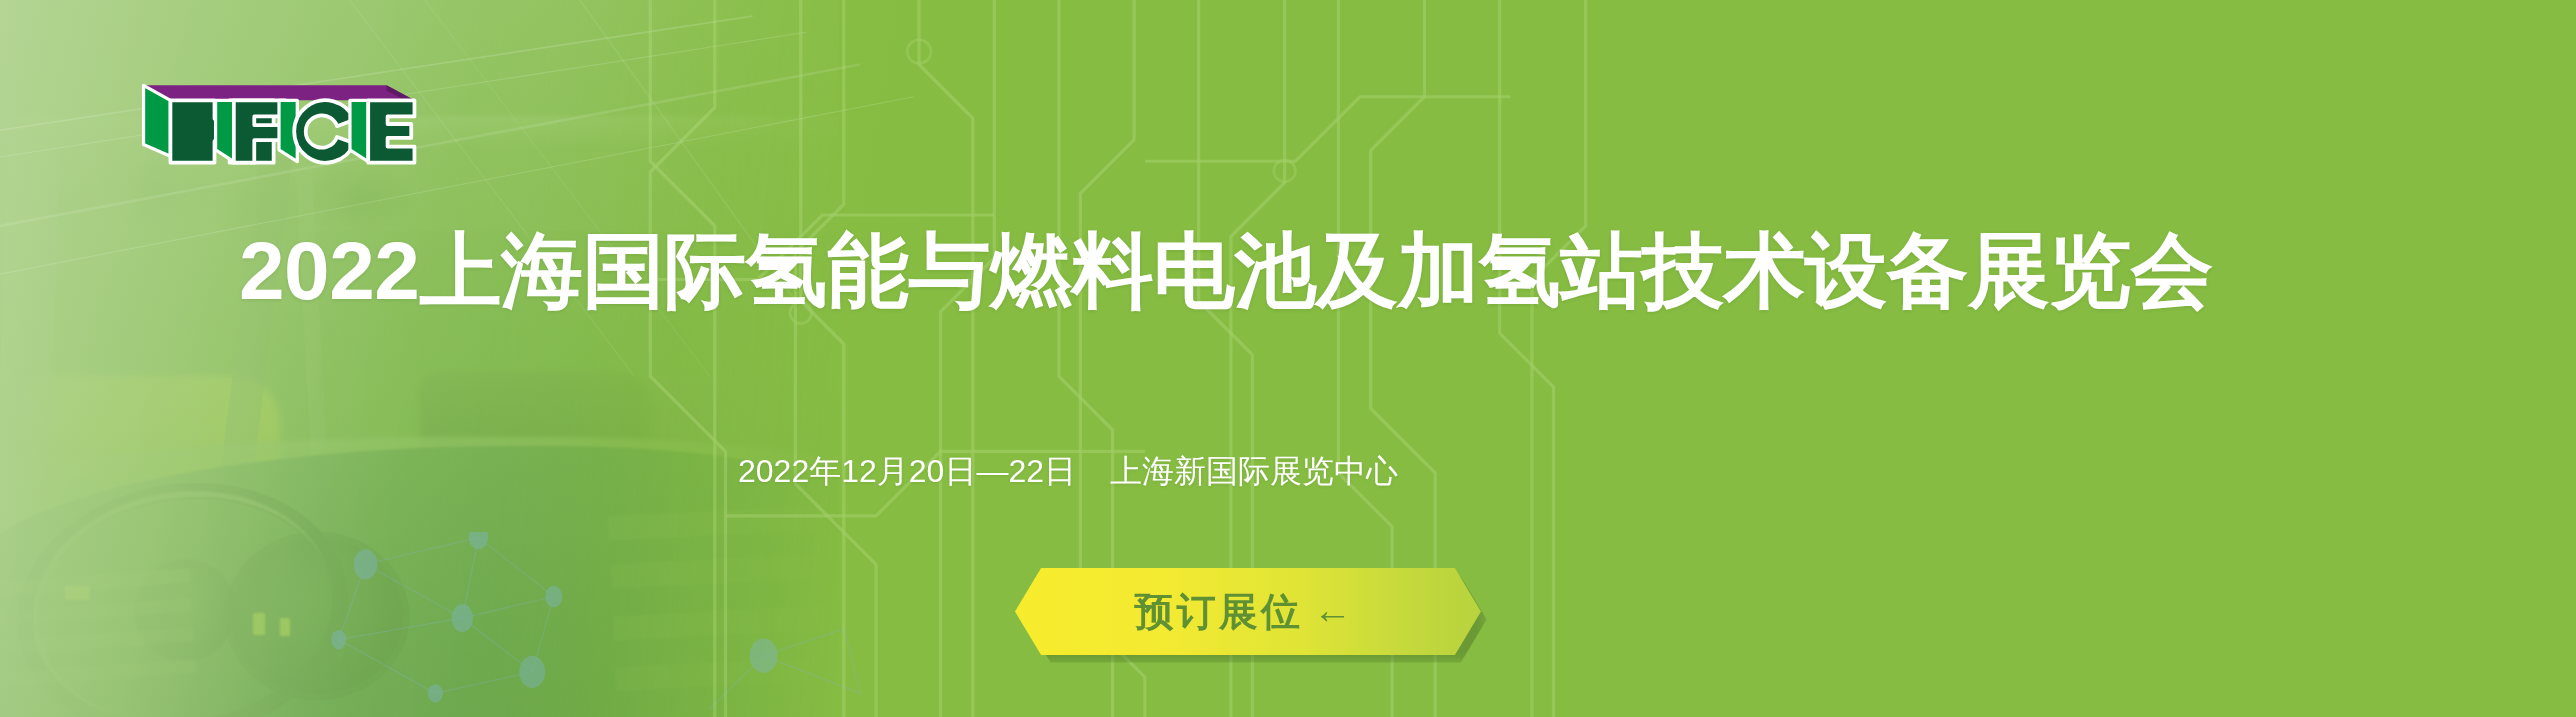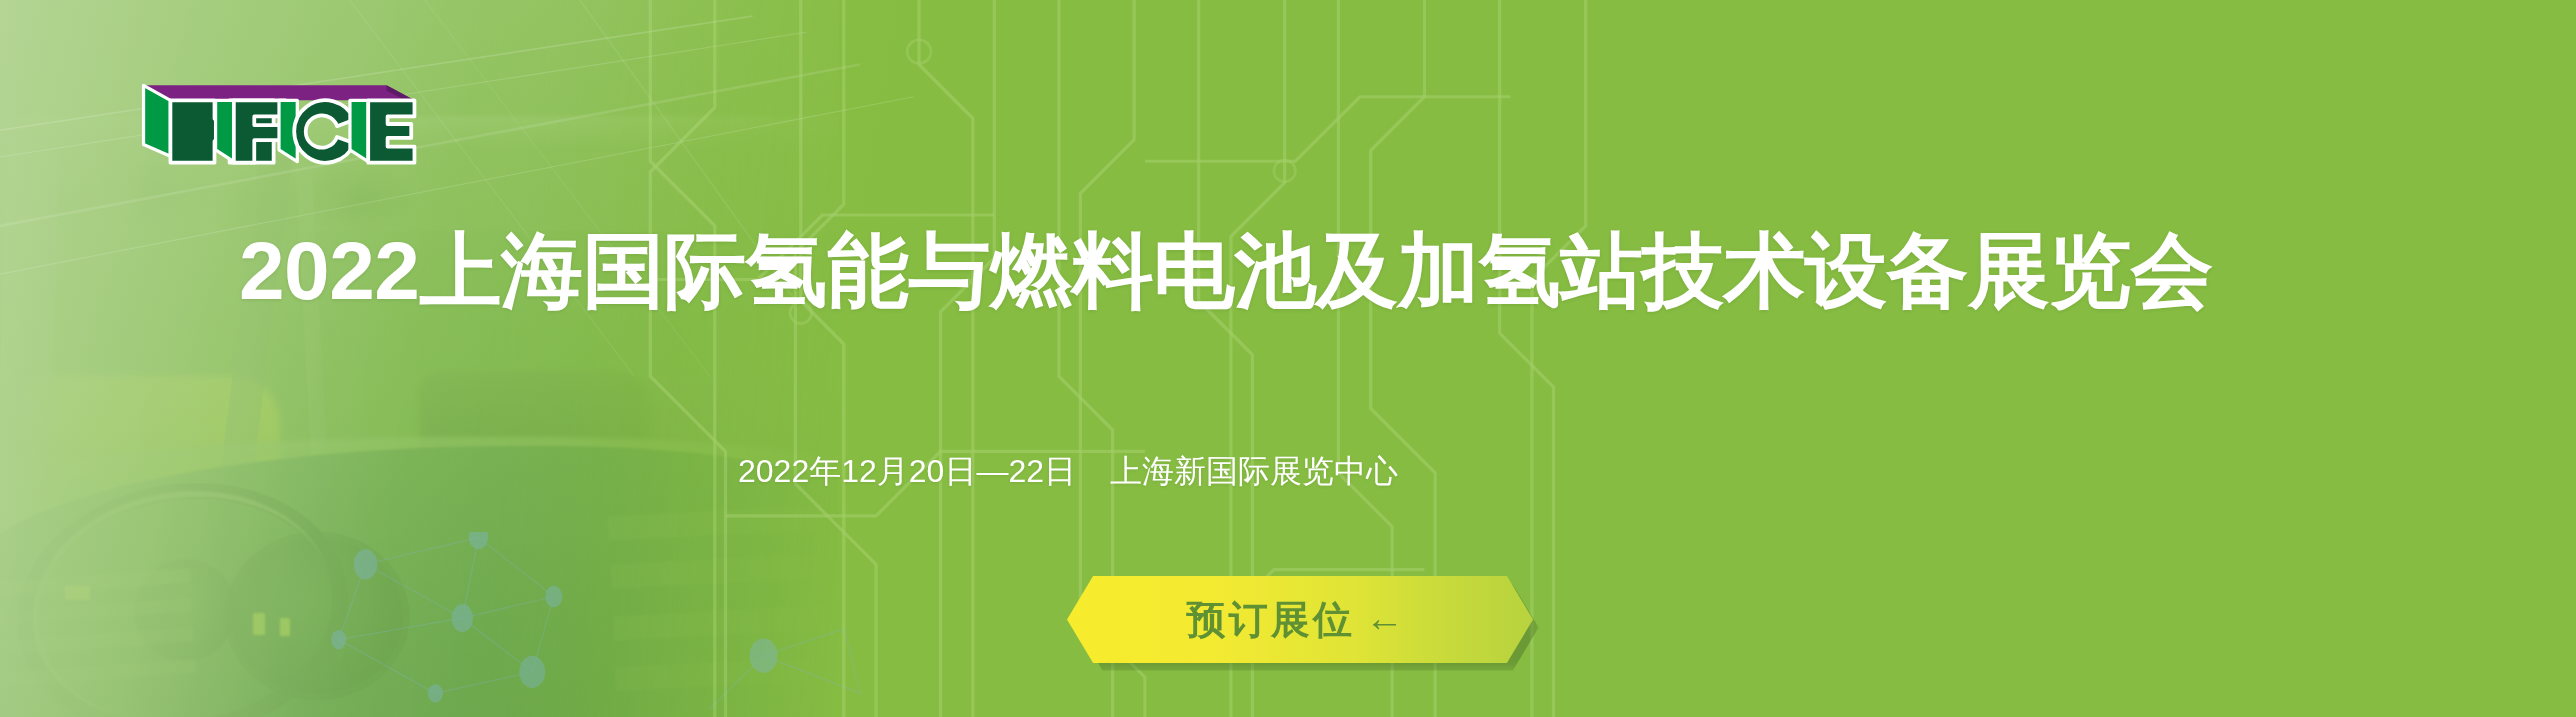--- a/index.html
+++ b/index.html
@@ -213,22 +213,22 @@
     font-weight:500;
     white-space:nowrap;
     letter-spacing:0px;
     text-shadow:0 1.1px 2.7px rgba(60,100,30,.16);
   }
   .subline .gap{display:inline-block;width:34px;}
 
   
   .cta-wrap{
     position:absolute;
-    left:1067px; top:568px;
-    width:473px; height:97px;margin-top:8px;
+    left:1015px; top:568px;
+    width:473px; height:97px;
   }
   .cta-shadow{
     position:absolute; left:9.7px; top:8.6px;
     width:462px; height:86px;
     background:rgba(55,90,28,.35);
     clip-path:polygon(5.6% 0,94.4% 0,100% 50%,94.4% 100%,5.6% 100%,0 50%);
     filter:blur(6px);
   }
   .cta{
     position:absolute; left:0; top:0;

